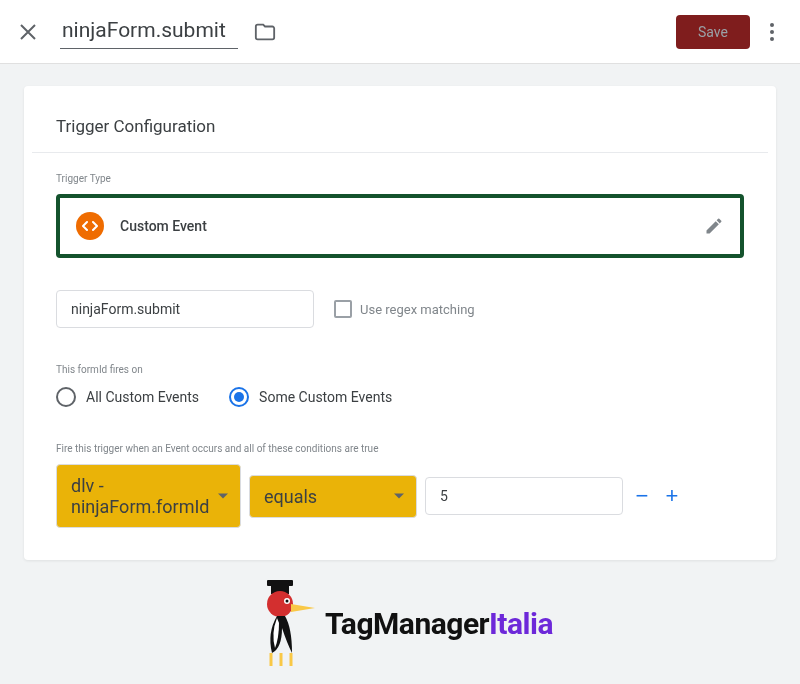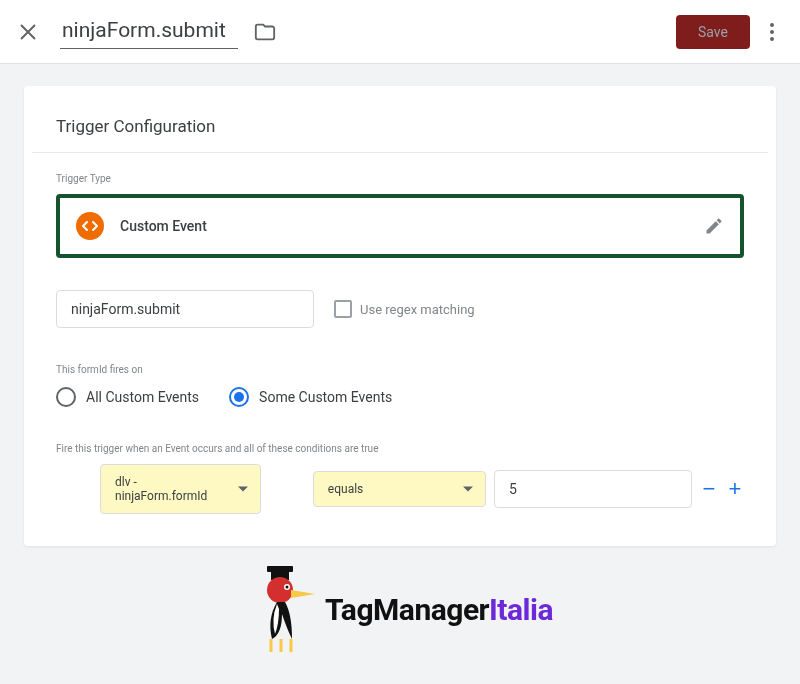--- a/index.html
+++ b/index.html
@@ -186,39 +186,38 @@
     }
     .condition-row {
       display: flex;
       gap: 8px;
       align-items: center;
     }
     .select-box {
       border: 1px solid #dadce0;
       border-radius: 4px;
       padding: 10px 36px 10px 14px;
-      font-size: 12px;
-      color: #3c4043;
-      background: #fef9c3;
+      font-size: 18px;
+      color: #3c4043;
+      background: #eab308;
       position: relative;
       cursor: pointer;
-      margin-left: 44px;
     }
     .dropdown-arrow {
       position: absolute;
       right: 12px;
       top: 50%;
       transform: translateY(-50%);
       width: 0; height: 0;
       border-left: 5px solid transparent;
       border-right: 5px solid transparent;
       border-top: 5px solid #5f6368;
     }
     .select-var { width: 185px; }
-    .select-op { width: 200px; }
+    .select-op { width: 168px; }
     .value-input { width: 198px; }
     .cond-btn {
       width: 22px;
       font-size: 22px;
       font-weight: 500;
       color: #1a73e8;
       text-align: center;
       cursor: pointer;
       font-family: Arial, sans-serif;
     }

